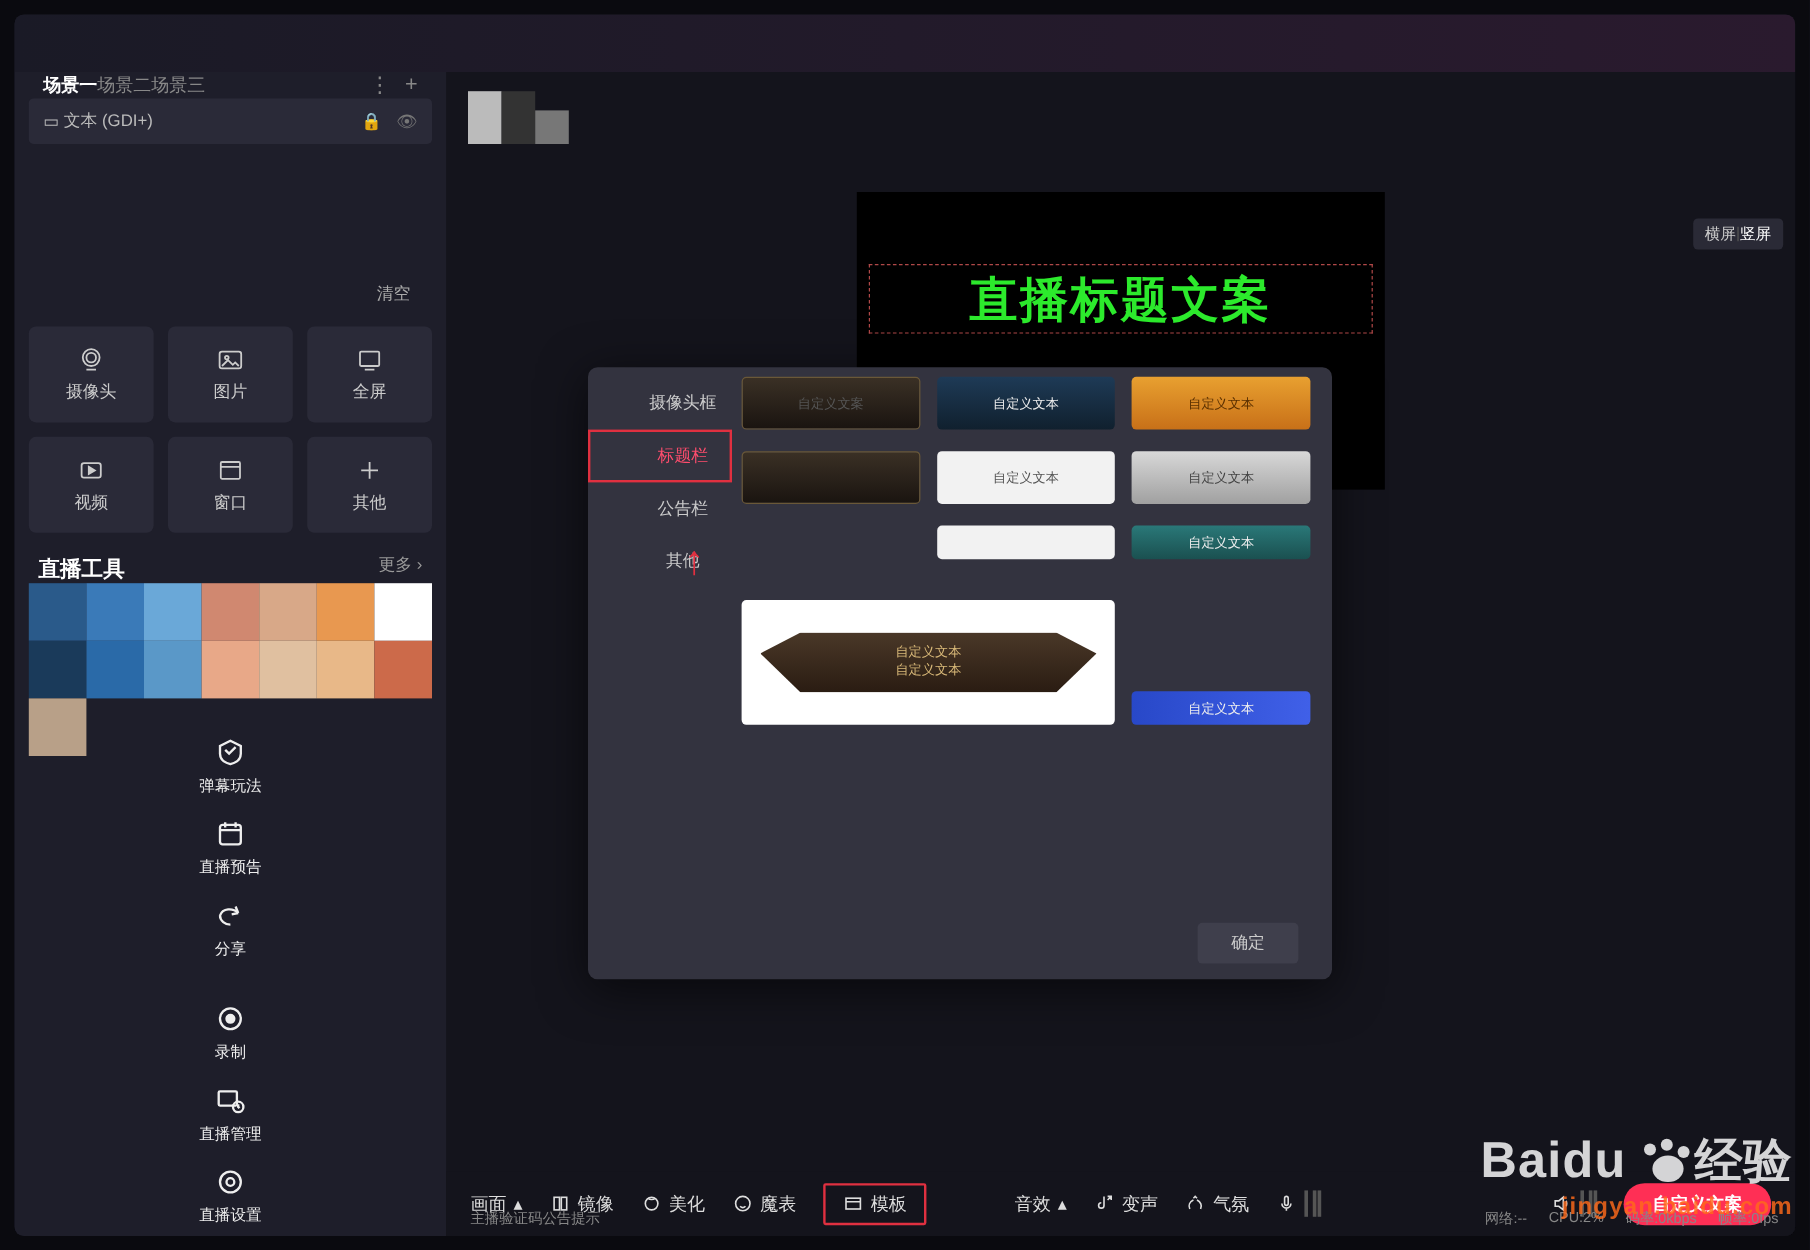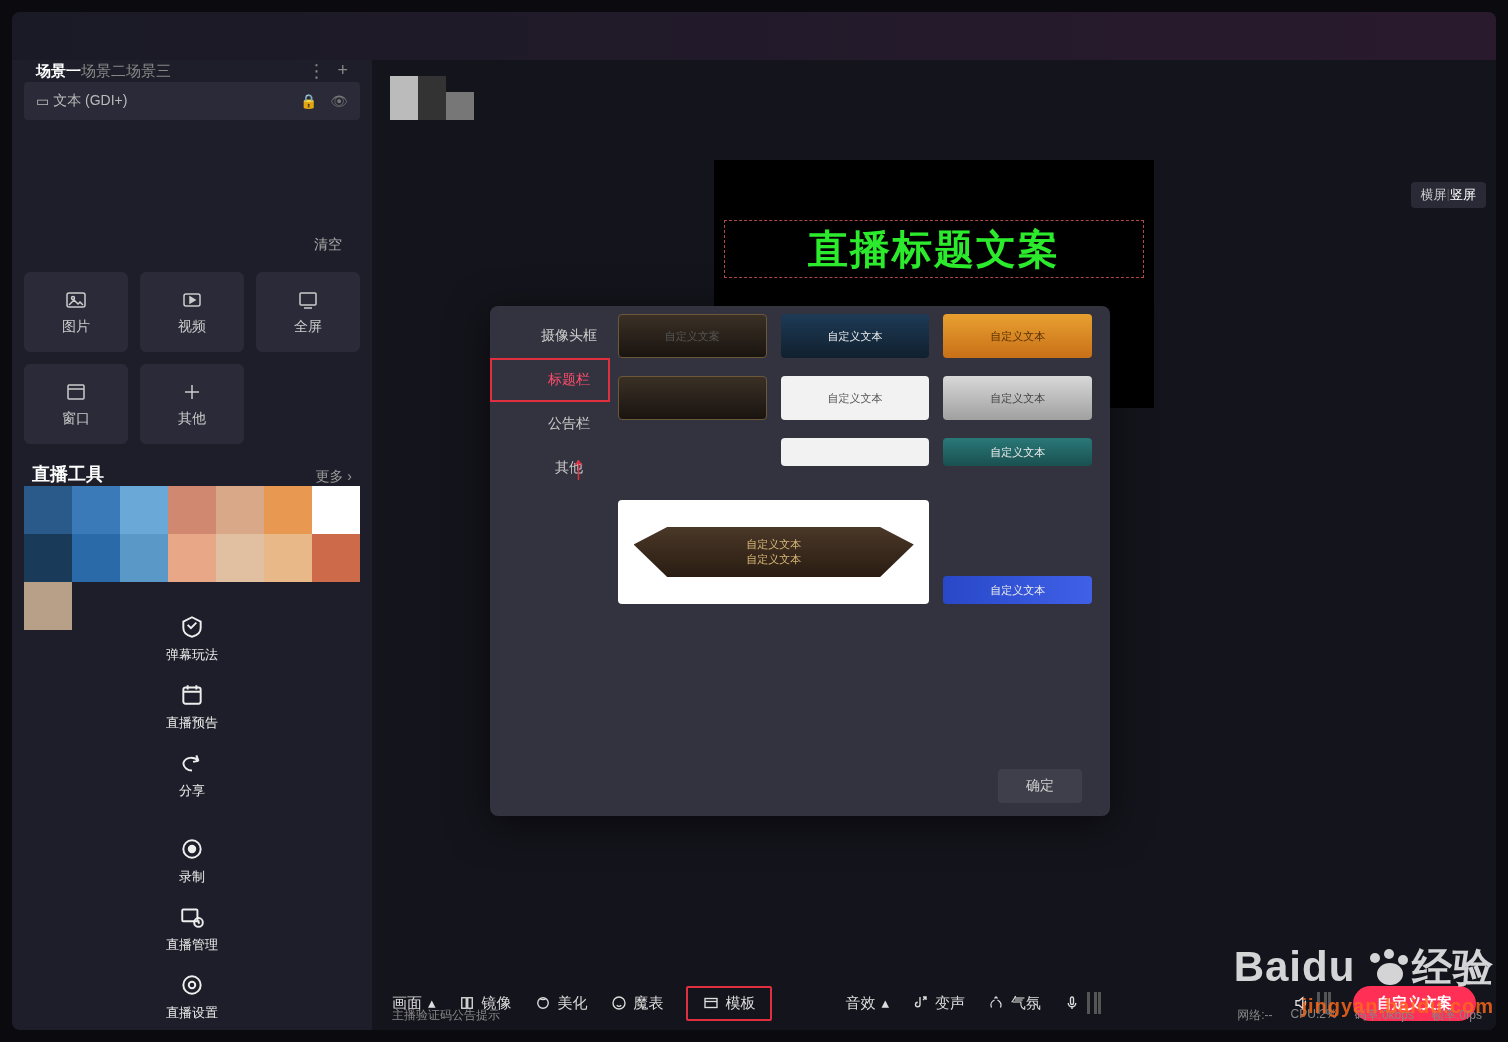--- a/index.html
+++ b/index.html
@@ -12,21 +12,21 @@
 .scene-tab{color:#888;font-size:15px;cursor:pointer;}
 .scene-tab.active{color:#fff;font-weight:bold;}
 .scene-actions{margin-left:auto;display:flex;gap:12px;color:#888;font-size:18px;}
 .source-row{display:flex;align-items:center;height:38px;padding:0 12px;background:#2a2a38;border-radius:4px;color:#bbb;font-size:14px;}
 .source-row .icons{margin-left:auto;display:flex;gap:12px;color:#777;font-size:14px;}
 .clear-row{text-align:right;padding:12px 18px 18px;color:#aaa;font-size:14px;margin-top:auto;}
 .source-area{flex:0 0 190px;display:flex;flex-direction:column;}
 .grid6{display:grid;grid-template-columns:repeat(3,1fr);gap:12px;margin-bottom:18px;}
 .tile{height:80px;background:#2a2a38;border-radius:6px;display:flex;flex-direction:column;align-items:center;justify-content:center;gap:6px;color:#ccc;font-size:14px;cursor:pointer;}
 .tile svg{width:24px;height:24px;stroke:#ccc;fill:none;stroke-width:1.5;}
-.tools-head{display:flex;align-items:flex-end;height:50px;padding:0 8px;}
+.tools-head{display:flex;align-items:flex-start;height:50px;padding:0 8px;}
 .tools-head .t{color:#fff;font-size:18px;font-weight:bold;}
 .tools-head .more{margin-left:auto;color:#999;font-size:14px;}
 .palette{display:grid;grid-template-columns:repeat(7,1fr);height:96px;}
 .palette div{height:48px;}
 .tool-grid{display:grid;grid-template-columns:repeat(1,1fr);row-gap:18px;margin-top:14px;}
 .tool{display:flex;flex-direction:column;align-items:center;gap:6px;color:#eee;font-size:13px;}
 .tool.off{opacity:0;pointer-events:none;}
 .tool svg{width:26px;height:26px;stroke:#eee;fill:none;stroke-width:1.8;}
 .color-sq{width:44px;height:44px;background:#8fc8e8;}
 .main{flex:1;background:#14141c;display:flex;flex-direction:column;position:relative;}
@@ -106,39 +106,47 @@
           <span class="icons">
             <span>🔒</span>
             <span>👁</span>
           </span>
         </div>
         <div class="clear-row"><span>清空</span></div>
       </div>
       <div class="grid6">
         <div class="tile">
             <svg viewBox="0 0 24 24">
+              <circle cx="12" cy="10" r="4"></circle>
+              <circle cx="12" cy="10" r="7"></circle>
+              <path d="M8 20h8"></path>
+            </svg>
+            <span>摄像头</span>
+          </div>
+        <div class="tile">
+            <svg viewBox="0 0 24 24">
               <rect x="3" y="5" width="18" height="14" rx="2"></rect>
               <circle cx="9" cy="10" r="1.5"></circle>
               <path d="M5 17l5-5 4 4 2-2 3 3"></path>
             </svg>
             <span>图片</span>
           </div>
         <div class="tile">
             <svg viewBox="0 0 24 24">
+              <rect x="4" y="5" width="16" height="12" rx="1"></rect>
+              <path d="M8 20h8"></path>
+            </svg>
+            <span>全屏</span>
+          </div>
+        <div class="tile">
+            <svg viewBox="0 0 24 24">
               <rect x="4" y="6" width="16" height="12" rx="2"></rect>
               <path d="M10 9l5 3-5 3z" fill="#ccc"></path>
             </svg>
             <span>视频</span>
-          </div>
-        <div class="tile">
-            <svg viewBox="0 0 24 24">
-              <rect x="4" y="5" width="16" height="12" rx="1"></rect>
-              <path d="M8 20h8"></path>
-            </svg>
-            <span>全屏</span>
           </div>
         <div class="tile">
             <svg viewBox="0 0 24 24">
               <rect x="4" y="5" width="16" height="14" rx="1"></rect>
               <path d="M4 9h16"></path>
             </svg>
             <span>窗口</span>
           </div>
         <div class="tile">
             <svg viewBox="0 0 24 24">

